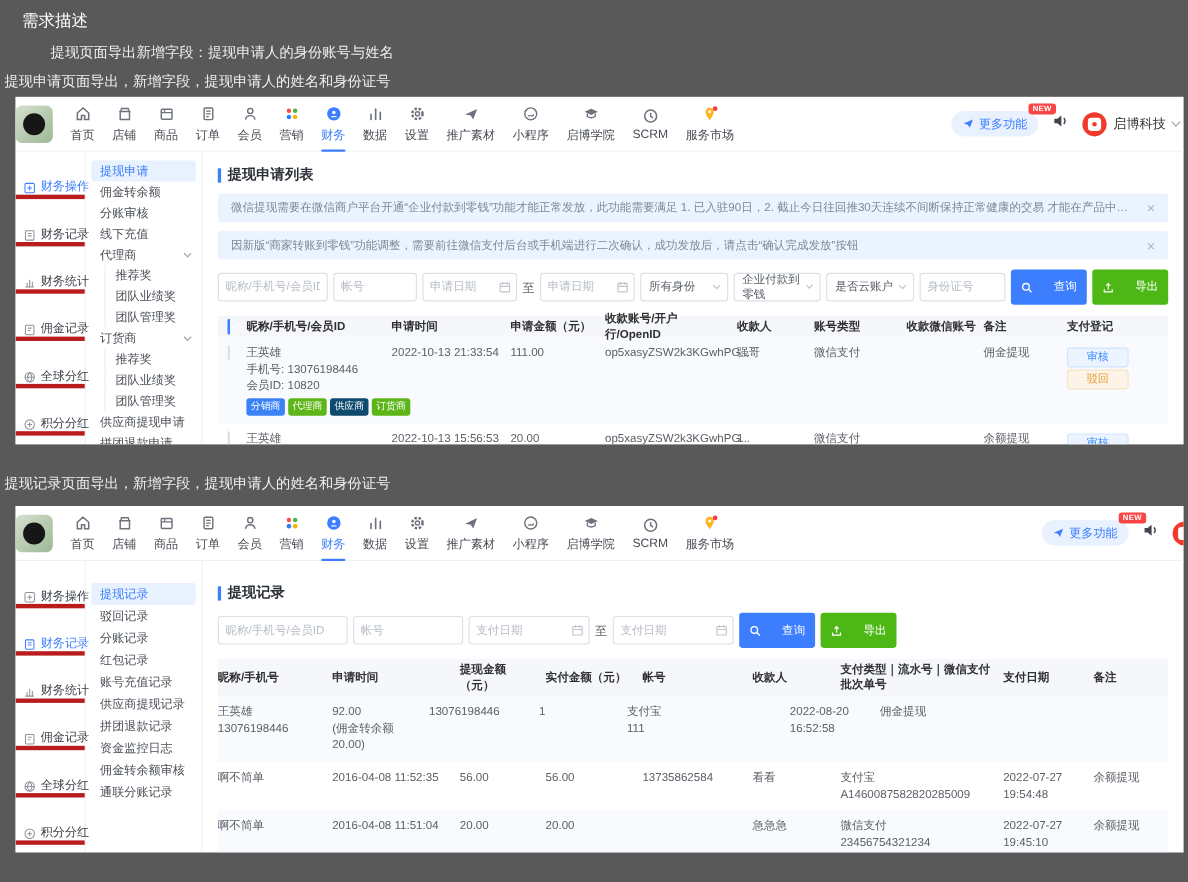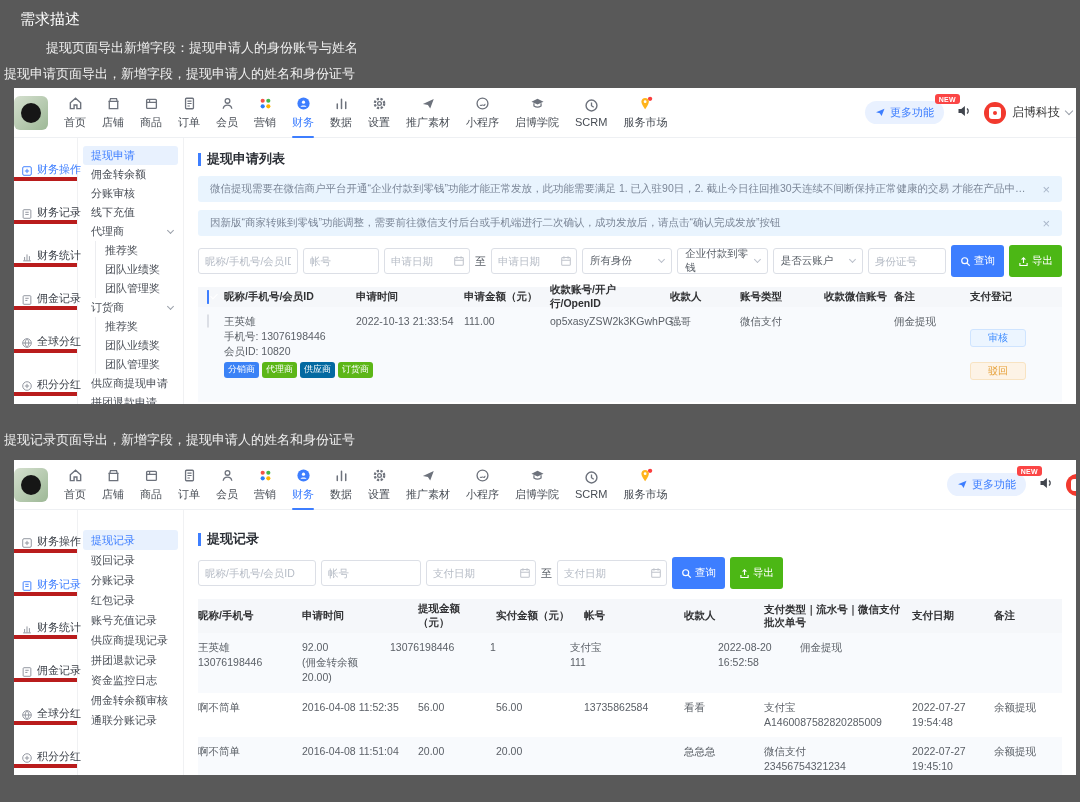--- a/index.html
+++ b/index.html
@@ -54,37 +54,37 @@
   .alert .x{color:#a9b6c9;font-size:13px;margin-left:10px;cursor:pointer}
   .filters{margin-top:9px;display:flex;align-items:center;gap:5px}
   .f-input{height:26px;border:1px solid #dcdfe6;border-radius:3px;font-size:10.5px;padding:0 6px;color:#333;outline:none;background:#fff}
   .f-input::placeholder{color:#b6bcc6}
   .w-kw{width:100px}.w-acc{width:76px}.w-date{width:86px;padding-right:34px}.w-id{width:78px}
   .dwrap{position:relative;display:flex}
   .dwrap svg{position:absolute;right:5px;top:7px}
   .to{font-size:11px;color:#5a6068}
   .f-select{height:26px;width:98px;border:1px solid #dcdfe6;border-radius:3px;font-size:10.5px;padding:0 7px;color:#5a6068;display:flex;align-items:center;justify-content:space-between;background:#fff;cursor:pointer}
   .f-select .caret{width:5px;height:5px;border-color:#b9bfc9}
-  .btn{height:26px;border:none;border-radius:3px;color:#fff;font-size:10.5px;display:flex;align-items:center;gap:3px;padding:16px 9px;cursor:pointer;white-space:nowrap}
+  .btn{height:26px;border:none;border-radius:3px;color:#fff;font-size:10.5px;display:flex;align-items:center;gap:19px;padding:16px 9px;cursor:pointer;white-space:nowrap}
   .btn-blue{background:#3d7eff}.btn-green{background:#4cb715}
   
   .tbl{margin-top:10px}
   .thead{display:flex;background:#f5f7fa;align-items:center;font-size:10.5px;font-weight:bold;color:#303133;height:20px}
   .thead.h2{height:34px}
   .th,.td{padding-right:6px}
   .tr{display:flex;font-size:10.5px;color:#5b6067}
   .tr.striped{background:#f8fafd}
   .td{padding-top:7px;padding-bottom:7px;white-space:pre-line;line-height:1.45}
   .th.wrap{white-space:normal;line-height:1.25}
   .c0{width:26px;text-align:center;flex:none}.c1{width:132px;flex:none}.c2{width:108px;flex:none}.c3{width:86px;flex:none}.c4{width:120px;flex:none}.c5{width:70px;flex:none}.c6{width:84px;flex:none}.c7{width:70px;flex:none}.c8{width:76px;flex:none}.c9{width:72px;flex:none}
   .d0{width:104px;flex:none}.d1{width:116px;flex:none}.d2{width:78px;flex:none}.d3{width:88px;flex:none}.d4{width:100px;flex:none}.d5{width:80px;flex:none}.d6{width:148px;flex:none}.d7{width:82px;flex:none}.d8{width:58px;flex:none}
   .tags{margin-top:2px;display:flex;gap:3px}
   .tag{color:#fff;font-size:9px;border-radius:3px;padding:1.5px 4px;white-space:nowrap}
-  .tag-o{background:#3b82f6}.tag-g{background:#5cb617}.tag-b{background:#0369a1}
-  .abtn{display:block;width:56px;height:18px;line-height:15px;text-align:center;border-radius:3px;font-size:10px;margin:15px 0;cursor:pointer}
+  .tag-o{background:#3b82f6}.tag-g{background:#5cb617}.tag-b{background:#0c4a6e}
+  .abtn{display:block;width:56px;height:18px;line-height:15px;text-align:center;border-radius:3px;font-size:10px;margin:2px 0;cursor:pointer}
   .abtn-audit{background:#ecf5ff;border:1px solid #cfe4ff;color:#3d8bff}
   .abtn-reject{background:#fdf3e6;border:1px solid #f8e3c2;color:#e6a23c}
   .cb{width:12px;height:12px;border:1px solid #dcdfe6;border-radius:2px;background:#fff;margin:0 auto;cursor:pointer}
   .cb.checked{background:#3d7eff;border-color:#3d7eff;position:relative}
   .cb.checked::after{content:"";position:absolute;left:3.5px;top:1px;width:3px;height:6px;border-right:1.5px solid #fff;border-bottom:1.5px solid #fff;transform:rotate(45deg)}
 </style>
 </head>
 <body>
 
 <div class="canvas">

